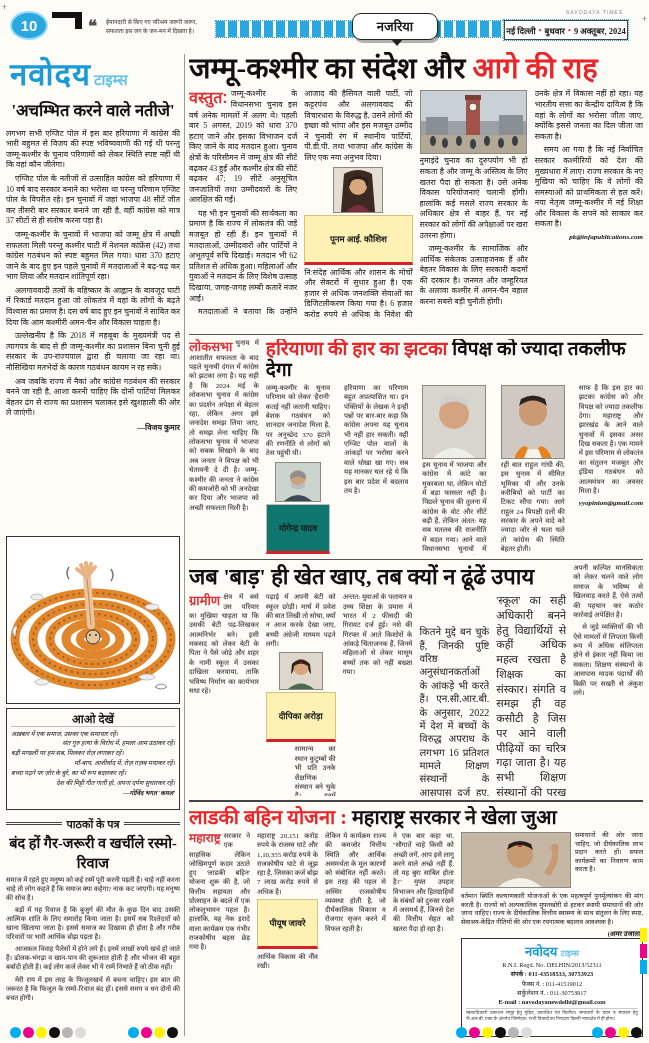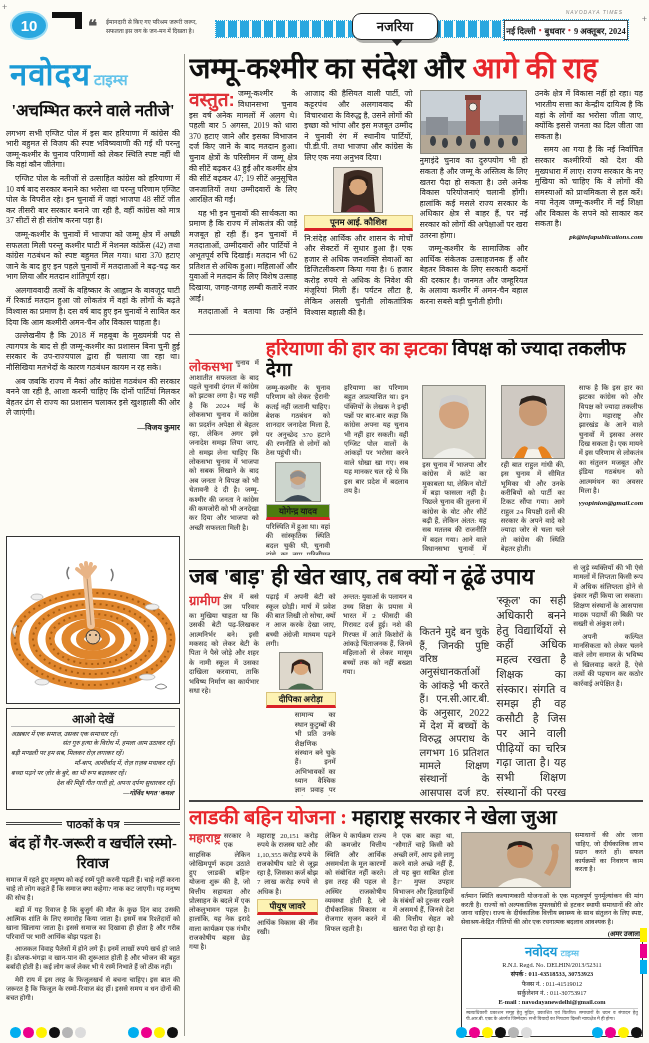--- a/index.html
+++ b/index.html
@@ -51,25 +51,25 @@
   .lettershead{text-align:center;font-weight:bold;font-size:14.5px;margin:1px 0 3px;color:#111;}
   .lettersbody{height:138px;overflow:hidden;}
   .lettersbody .bt{font-size:6.8px;}
   
   .main{position:absolute;left:189px;top:52px;width:454px;}
   .h-main{font-size:29px;font-weight:bold;line-height:1.15;color:#101010;letter-spacing:0;}
   .red{color:#e8262b;}
   .band{overflow:hidden;}
   .cols{display:flex;gap:7px;}
   .col{flex:1;overflow:hidden;}
-  .lw{float:left;color:#e03238;font-weight:bold;font-size:19px;line-height:1.05;
+  .lw{float:left;color:#e03238;font-weight:bold;font-size:16px;line-height:1.05;
       margin:1px 3px 0 0;font-family:"Liberation Sans",sans-serif;}
   .byline{background:#fdf2b3;border:1px solid #d8c27a;border-bottom:3px solid #d92027;
-      text-align:center;font-weight:bold;font-size:8.6px;padding:0 0;margin:2px 0 3px;}
-  .byline.white{background:#4d7c0f;border-color:#bbb;border-bottom-color:#d92027;}
+      text-align:center;font-weight:bold;font-size:8.6px;padding:17px 0;margin:2px 0 3px;}
+  .byline.white{background:#0f766e;border-color:#bbb;border-bottom-color:#d92027;}
   .photo{border:1px solid #8a8a82;background:#dcd8cf;margin:1px auto 2px;display:block;}
   .email{font-size:7px;font-weight:bold;font-style:italic;text-align:right;color:#111;margin-top:2px;}
   .sep{border:0;border-top:1px solid #555;margin:4px 0;}
   .h2{font-weight:bold;line-height:1.1;color:#101010;}
   .attrib{text-align:right;font-size:6.8px;font-weight:bold;}
   
   .imprint{border:1.5px solid #333;padding:3px 4px 2px;text-align:center;background:#fff;height:92px;overflow:hidden;}
   .imprint .ilogo{font-family:"Liberation Sans",sans-serif;font-weight:bold;font-size:13px;color:#1b9ad6;}
   .imprint .ilogo .s{font-size:8px;color:#63c3ea;}
   .imprint .ln{font-size:6.3px;line-height:1.45;color:#222;}
@@ -233,21 +233,21 @@
           <p class="bt">समय आ गया है कि नई निर्वाचित सरकार कश्मीरियों को देश की मुख्यधारा में लाए। राज्य सरकार के नए मुखिया को चाहिए कि वे लोगों की समस्याओं को प्राथमिकता से हल करें। नया नेतृत्व जम्मू-कश्मीर में नई शिक्षा और विकास के सपने को साकार कर सकता है।</p>
           <div class="email">pk@infapublications.com</div>
         </div>
       </div>
     </div>
 
     <hr class="sep">
 
     <div class="band" style="height:216px;">
       <div class="cols" style="height:216px;">
-        <div class="col" style="max-width:70px;margin-top:20px;">
+        <div class="col" style="max-width:70px;">
           <p class="bt" style="font-size:7px;"><span class="lw" style="font-size:13px;">लोकसभा</span><span>चुनाव में आशातीत सफलता के बाद पहले चुनावी दंगल में कांग्रेस को झटका लगा है। यह सही है कि 2024 मई के लोकसभा चुनाव में कांग्रेस का प्रदर्शन अपेक्षा से बेहतर रहा, लेकिन अगर इसे जनादेश समझ लिया जाए, तो समझ लेना चाहिए कि लोकसभा चुनाव में भाजपा को सबक सिखाने के बाद अब जनता ने विपक्ष को भी चेतावनी दे दी है। जम्मू-कश्मीर की जनता ने कांग्रेस की कमजोरी को भी अनदेखा कर दिया और भाजपा को अच्छी सफलता मिली है।</span></p>
         </div>
         <div style="flex:5.4;display:flex;flex-direction:column;overflow:hidden;">
           <div class="h2" style="font-size:19px;margin:0 0 3px;">
             <span class="red">हरियाणा की हार का झटका</span>
             <span>विपक्ष को ज्यादा तकलीफ देगा</span>
           </div>
           <div class="cols" style="flex:1;gap:14px;">
             <div class="col">
               <p class="bt" style="font-size:7px;">जम्मू-कश्मीर के चुनाव परिणाम को लेकर 'हैरानी' कतई नहीं जतानी चाहिए। बेशक गठबंधन को शानदार जनादेश मिला है, पर अनुच्छेद 370 हटाने की रणनीति से लोगों को ठेस पहुंची थी।</p>
@@ -319,22 +319,22 @@
             </div>
             <div class="col">
               <p class="bt" style="font-size:10px;margin-top:32px;">कितने मुद्दे बन चुके हैं, जिनकी पुष्टि वरिष्ठ अनुसंधानकर्ताओं के आंकड़े भी करते हैं। एन.सी.आर.बी. के अनुसार, 2022 में देश में बच्चों के विरुद्ध अपराध के लगभग 16 प्रतिशत मामले शिक्षण संस्थानों के आसपास दर्ज हुए, जोकि एक भयावह स्थिति की ओर संकेत करते हैं।</p>
             </div>
             <div class="col">
               <p class="bt" style="font-size:11px;">'स्कूल' का सही अधिकारी बनने हेतु विद्यार्थियों से कहीं अधिक महत्व रखता है शिक्षक का संस्कार। संगति व समझ ही वह कसौटी है जिस पर आने वाली पीढ़ियों का चरित्र गढ़ा जाता है। यह सभी शिक्षण संस्थानों की परख का विषय है।</p>
             </div>
           </div>
         </div>
         <div class="col" style="max-width:70px;">
+          <p class="bt" style="font-size:7px;">अपनी कल्पित मानसिकता को लेकर चलने वाले लोग समाज के भविष्य से खिलवाड़ करते हैं, ऐसे तत्वों की पहचान कर कठोर कार्रवाई अपेक्षित है।</p>
           <p class="bt" style="font-size:7px;">से जुड़े व्यक्तियों की भी ऐसे मामलों में लिप्तता किसी रूप में अधिक संलिप्तता होने से इंकार नहीं किया जा सकता। शिक्षण संस्थानों के आसपास मादक पदार्थों की बिक्री पर सख्ती से अंकुश लगे।</p>
-          <p class="bt" style="font-size:7px;">अपनी कल्पित मानसिकता को लेकर चलने वाले लोग समाज के भविष्य से खिलवाड़ करते हैं, ऐसे तत्वों की पहचान कर कठोर कार्रवाई अपेक्षित है।</p>
         </div>
       </div>
     </div>
 
     <hr class="sep" style="border-top:2px solid #444;">
 
     <div class="band" style="height:238px;">
       <div class="h2" style="font-size:20px;margin:0 0 3px;">
         <span class="red">लाडकी बहिन योजना :</span>
         <span>महाराष्ट्र सरकार ने खेला जुआ</span>

